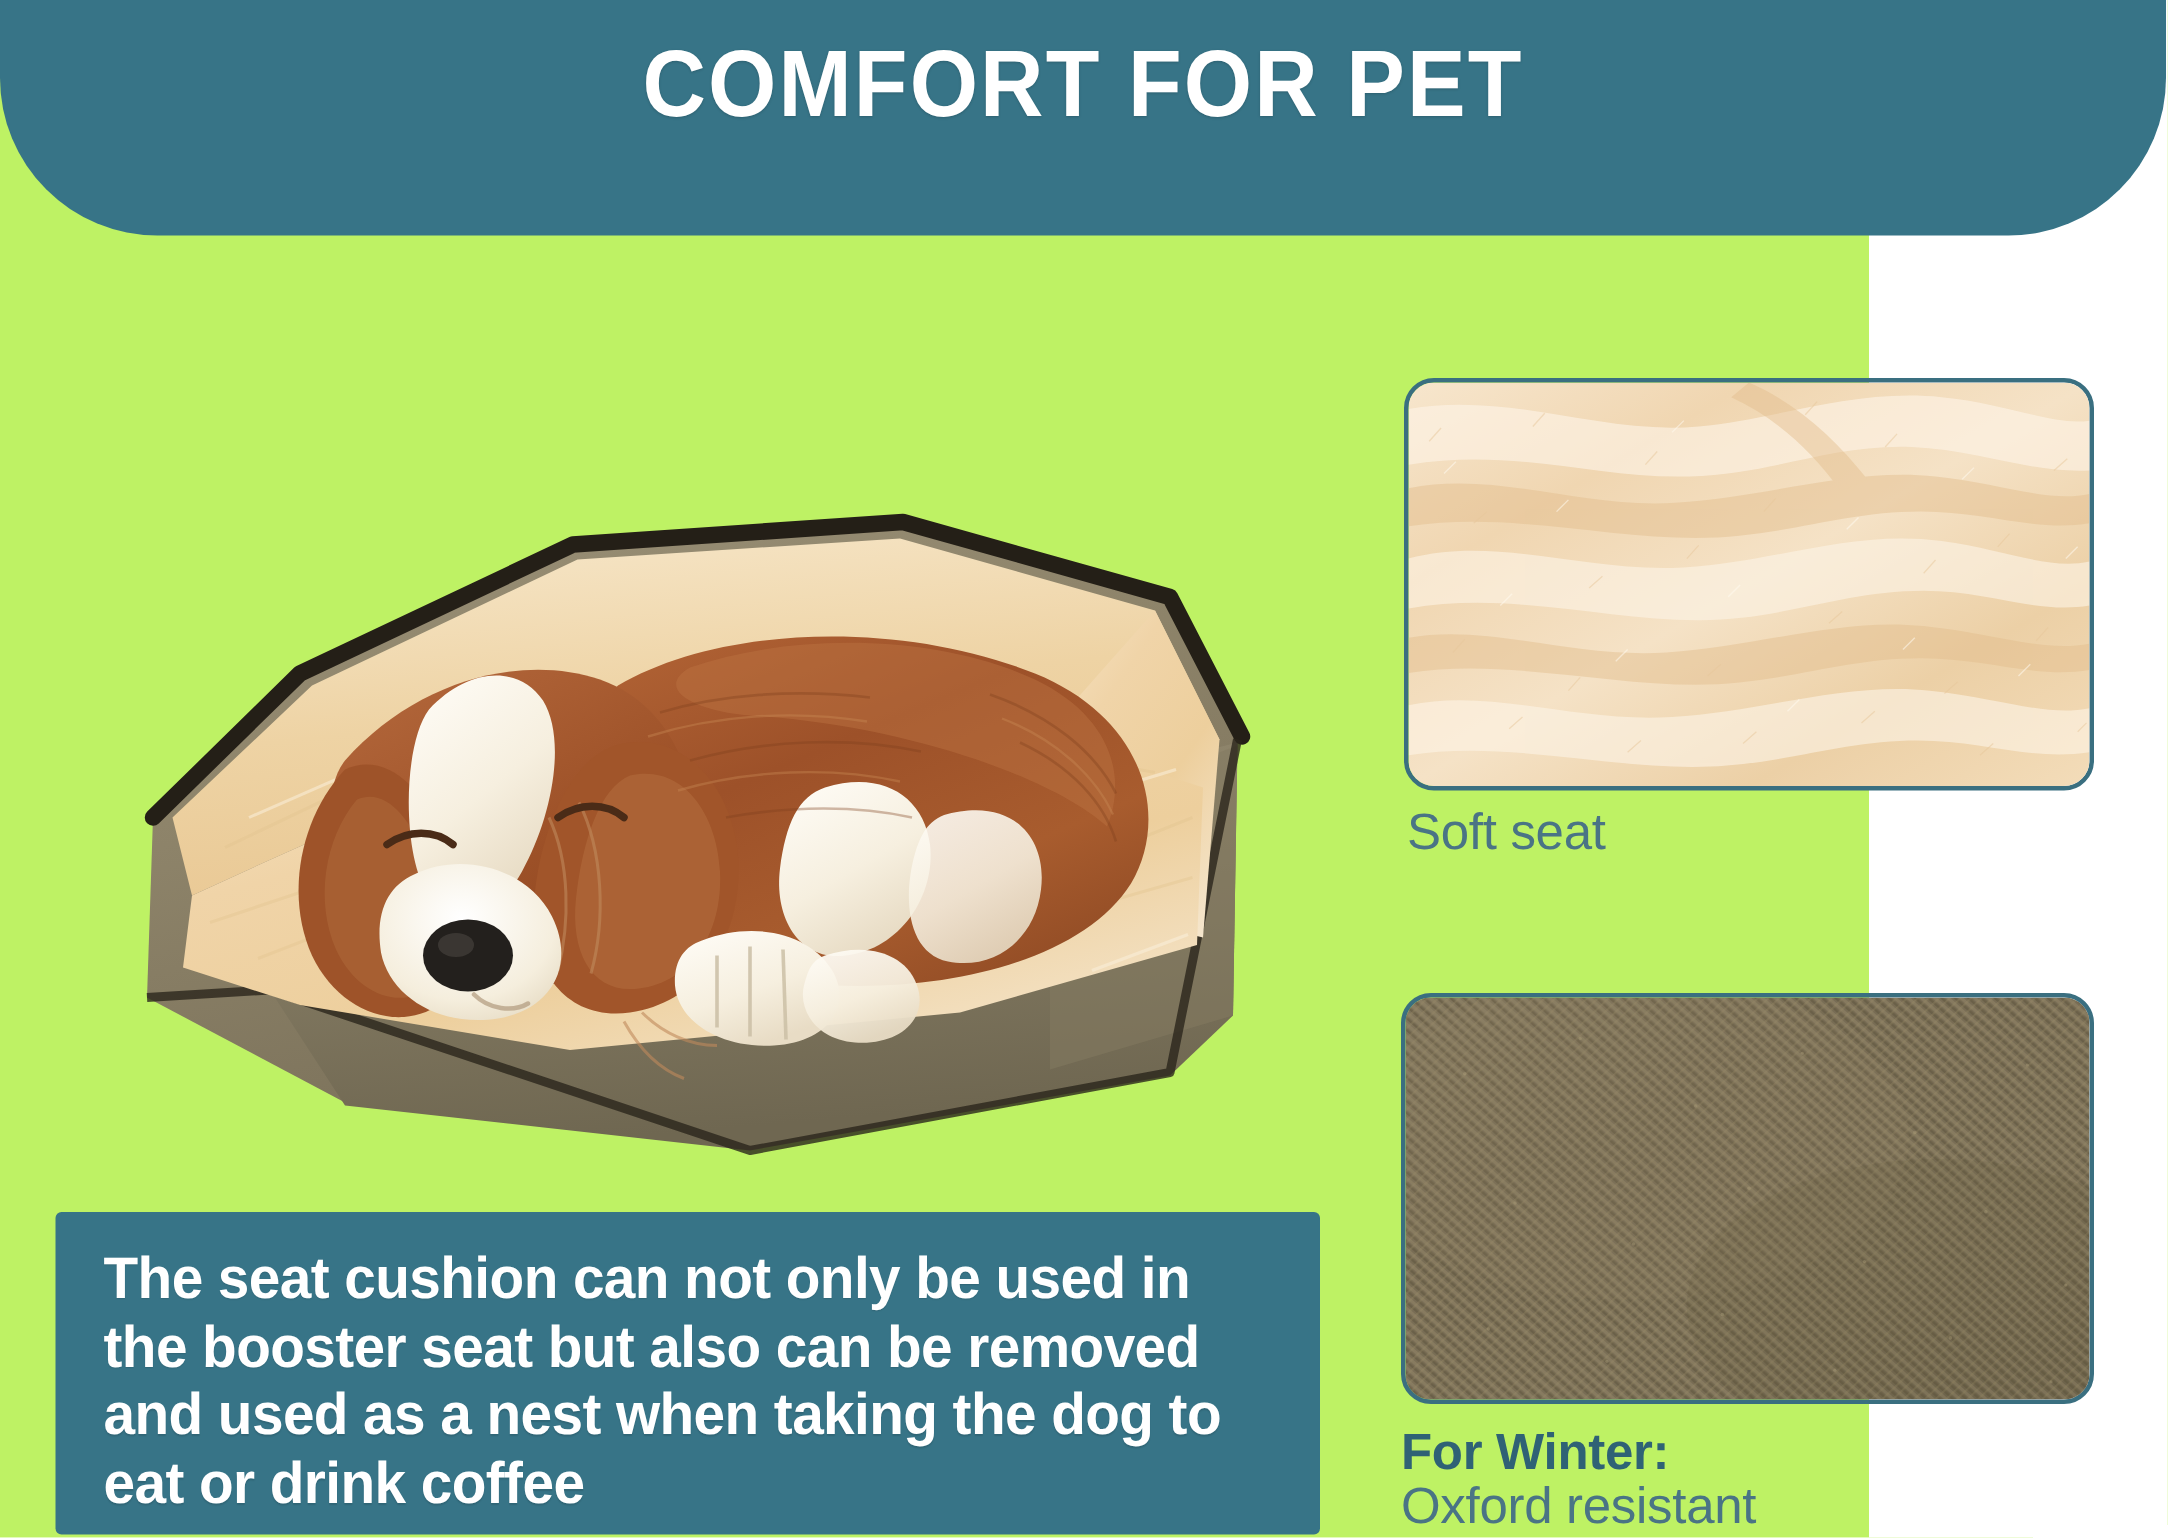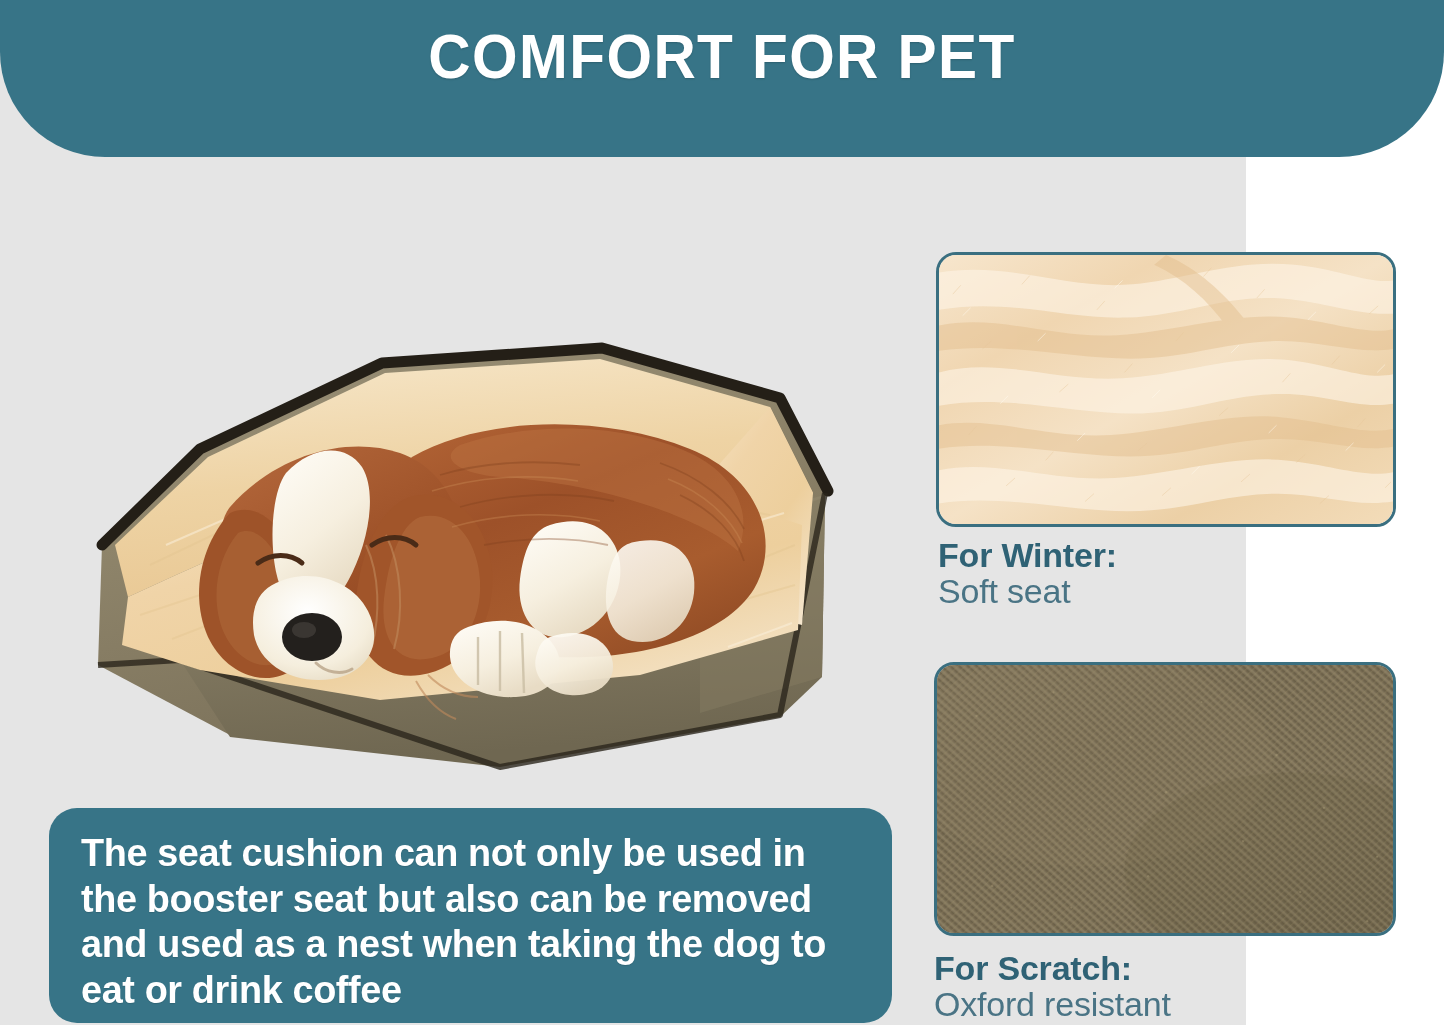--- a/index.html
+++ b/index.html
@@ -2,21 +2,21 @@
 <html><head>
 <meta charset="utf-8">
 <style>
   * { margin:0; padding:0; box-sizing:border-box; }
   html, body {
     width:1445px; height:1025px;
     background:#ffffff;
     font-family:"Liberation Sans", sans-serif;
     overflow:hidden;
   }
-  .page { position:relative; width:1246px; height:1025px; background:#e5e5e5; }
+  .page { position:relative; width:1246px; height:1025px; background:#bef264; }
 
   
   .header-banner{
     position:absolute; left:0; top:-10px;
     width:1444px; height:167px;
     background:#377487;
     border-bottom-left-radius:105px;
     border-bottom-right-radius:105px;
   }
   .header-title{
@@ -60,24 +60,24 @@
   .caption .cap-sub{
     display:block;
     font-size:34px; font-weight:normal; color:#4a7485;
     letter-spacing:-0.2px;
   }
   .caption-winter{ left:938px; top:537px; }
   .caption-summer{ left:934px; top:950px; }
 
   
   .callout{
-    position:absolute; left:49px; top:808px;
+    position:absolute; left:37px; top:808px;
     width:843px; height:215px;
     background:#377487;
-    border-radius:28px;
+    border-radius:4px;
   }
   .callout-text{
     position:absolute; left:32px; top:22px; right:24px;
     color:#ffffff;
     font-size:39px;
     font-weight:bold;
     line-height:1.17;
     letter-spacing:-0.4px;
     font-family:"Liberation Sans Narrow","Liberation Sans",sans-serif;
     transform:scaleX(0.97);
@@ -311,21 +311,20 @@
           <path d="M296 100 l8 -8"></path>
           <path d="M334 182 l8 -8"></path>
         <path d="M374 66 l8 -8"></path>
           <path d="M412 200 l8 -8"></path>
           <path d="M444 120 l8 -8"></path>
       </g>
     </svg>
   </div>
 
   <div class="caption caption-winter">
-    <span class="cap-title">For Winter:</span>
     <span class="cap-sub">Soft seat</span>
   </div>
 
   <div class="swatch swatch-oxford">
     <svg viewBox="0 0 462 274" preserveAspectRatio="none">
       <defs>
         <linearGradient id="oxBase" x1="0" y1="0" x2="0.8" y2="1">
           <stop offset="0%" stop-color="#857a60"></stop>
           <stop offset="35%" stop-color="#7b7057"></stop>
           <stop offset="70%" stop-color="#7e7359"></stop>
@@ -366,21 +365,21 @@
           <circle cx="136" cy="248" r="1.1"></circle>
         <circle cx="214" cy="216" r="1.2"></circle>
           <circle cx="290" cy="254" r="1.1"></circle>
         <circle cx="368" cy="232" r="1.2"></circle>
           <circle cx="436" cy="262" r="1.1"></circle>
       </g>
     </svg>
   </div>
 
   <div class="caption caption-summer">
-    <span class="cap-title">For Scratch:</span>
+    <span class="cap-title">For Winter:</span>
     <span class="cap-sub">Oxford resistant Oxford cloth</span>
   </div>
 
   <div class="callout">
     <div class="callout-text">The seat cushion can not only be used in the booster seat but also can be removed and used as a nest when taking the dog to eat or drink coffee</div>
   </div>
 
 </div>
 
 </body></html>

